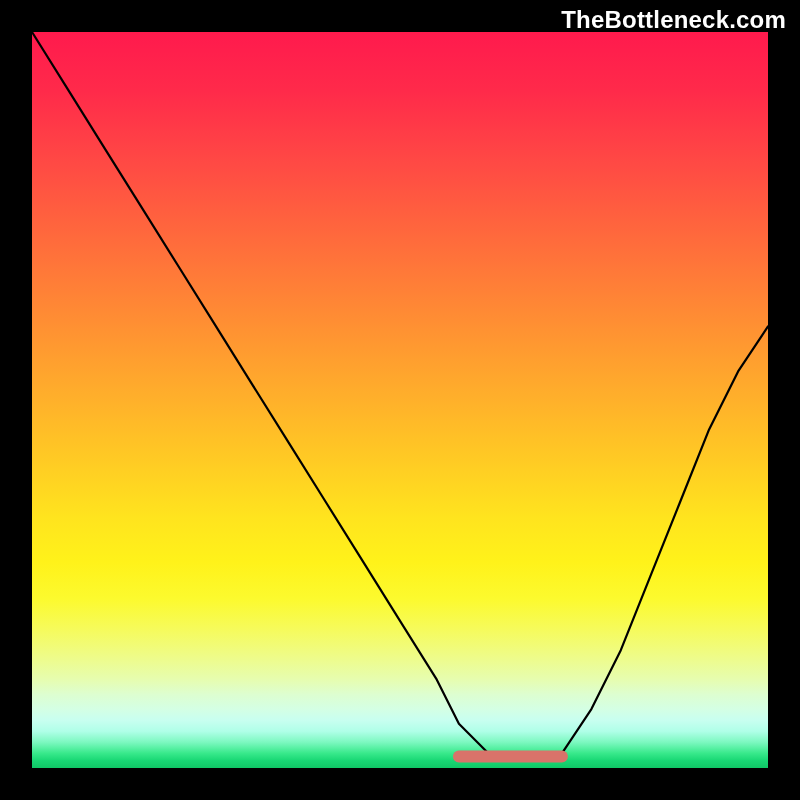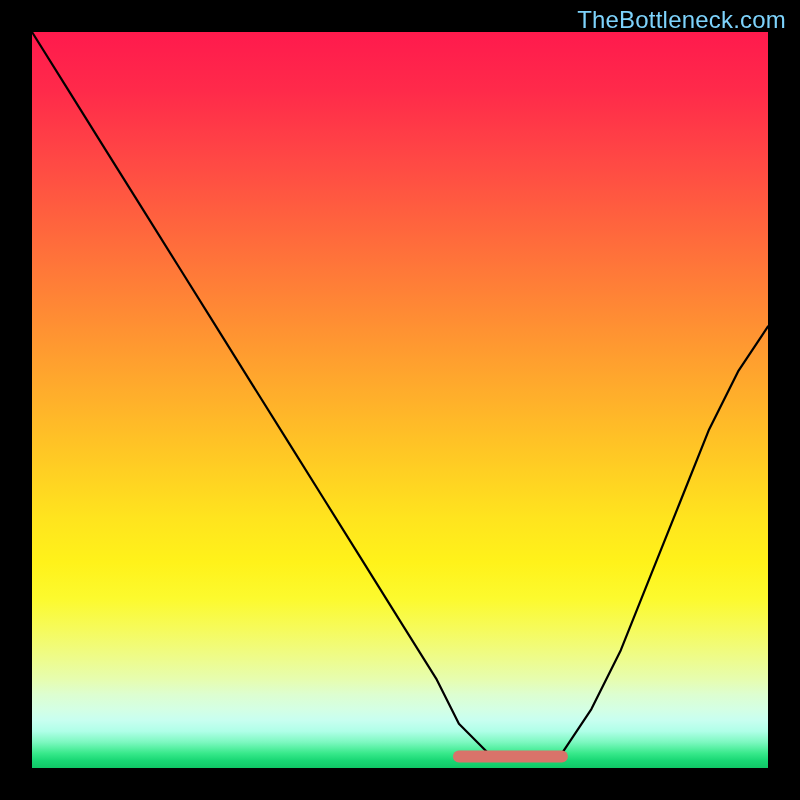--- a/index.html
+++ b/index.html
@@ -48,23 +48,23 @@
       #7cf8c0 96.5%,
       #38e98b 98%,
       #18d774 99%,
       #10c766 100%
     );
   }
   .watermark {
     position: absolute;
     top: 6px;
     right: 14px;
-    color: #7dd3fc;
+    color: #ffffff;
     font-size: 24px;
-    font-weight: 400;
+    font-weight: 700;
     letter-spacing: 0.2px;
     user-select: none;
   }
   svg.curve {
     position: absolute;
     left: 0;
     top: 0;
     width: 736px;
     height: 736px;
     overflow: visible;

